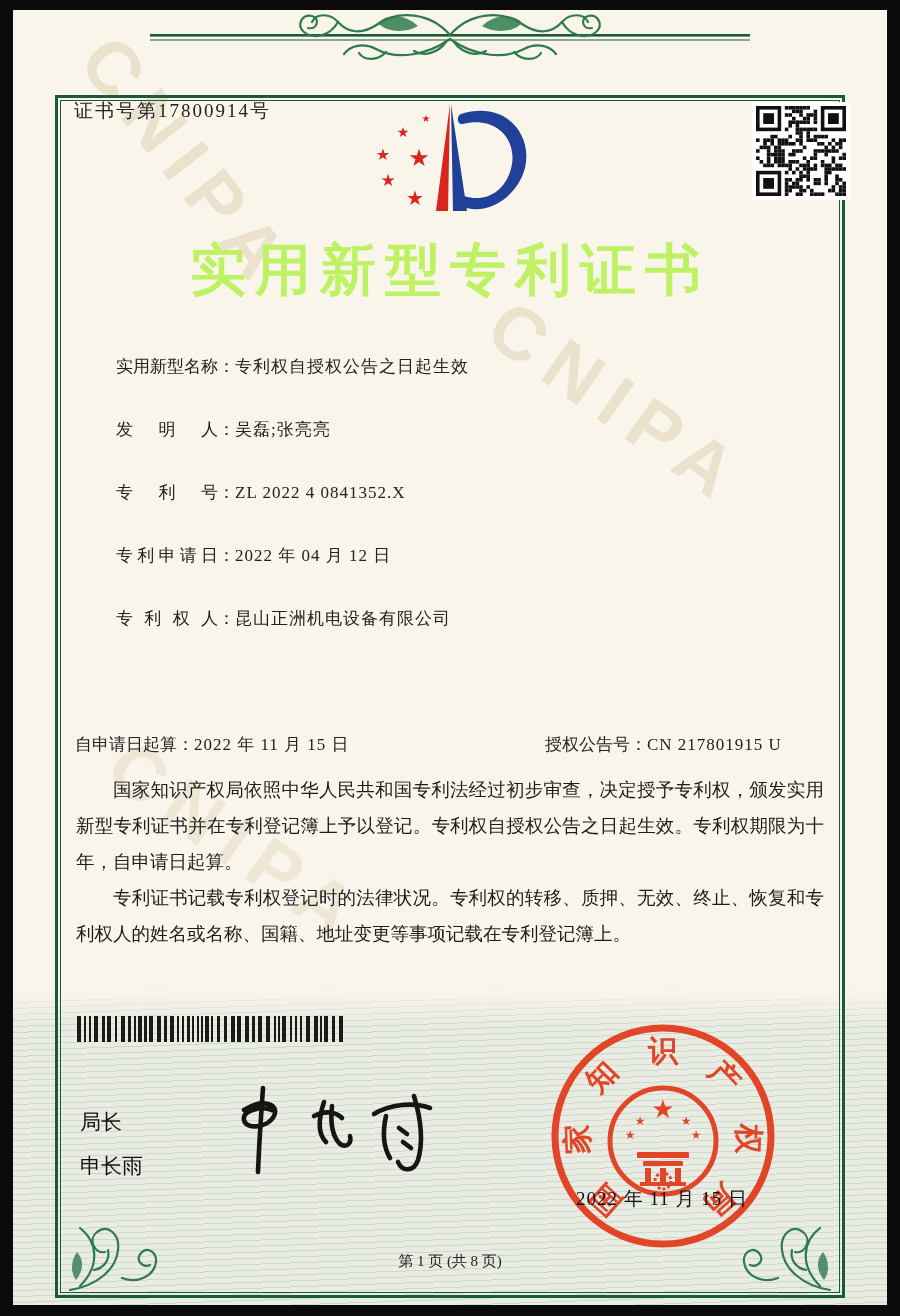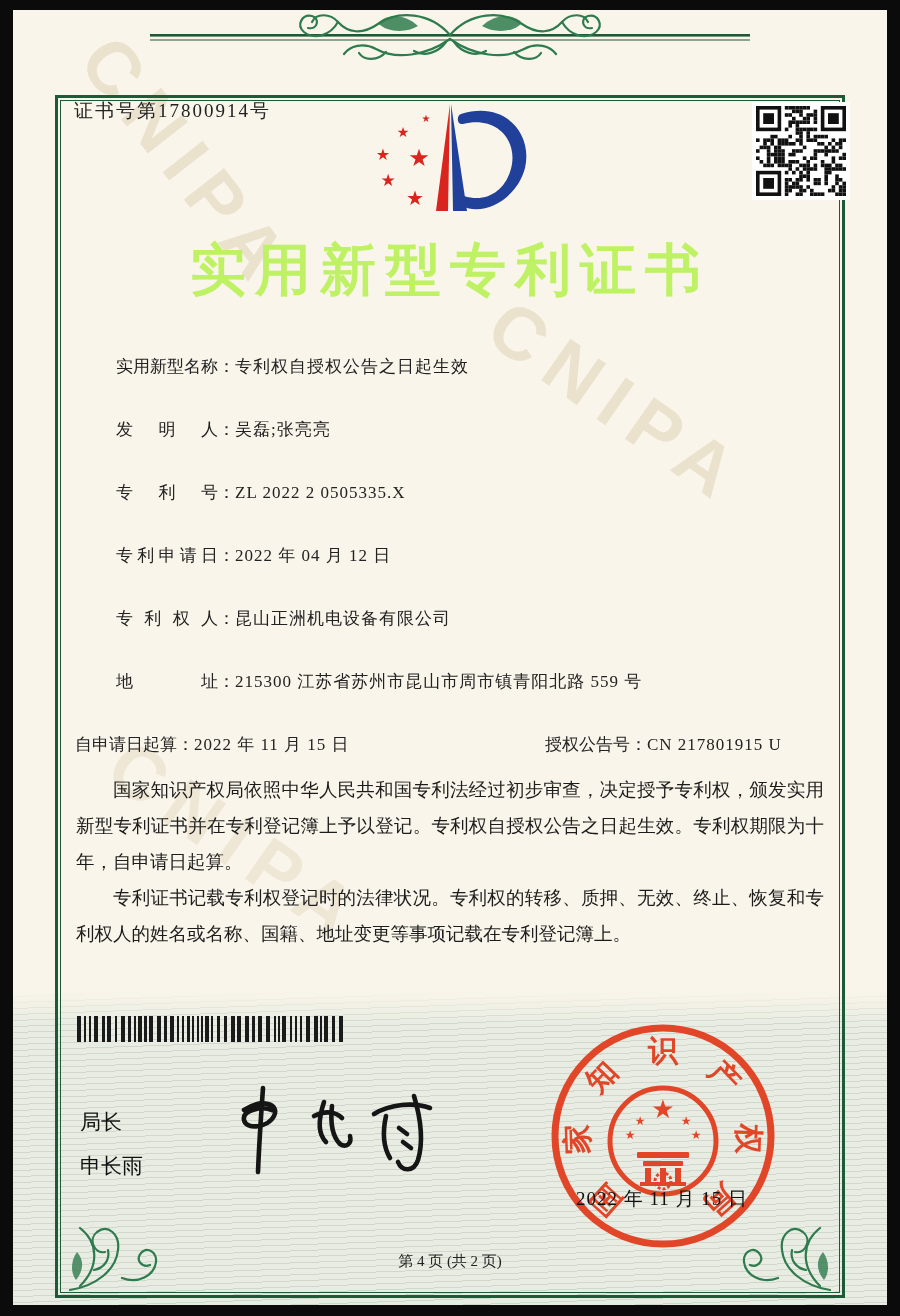--- a/index.html
+++ b/index.html
@@ -358,24 +358,23 @@
       <rect x="4" y="68.8" width="25.2" height="25.2" fill="#111"></rect>
       <rect x="7.6" y="72.39999999999999" width="18" height="18" fill="#fff"></rect>
       <rect x="11.2" y="76" width="10.8" height="10.8" fill="#111"></rect>
     </svg>
 
   <div class="title">实用新型专利证书</div>
 
   <div class="fields">
     <div class="frow"><span class="flabel">实用新型名称</span>：<span class="fvalue">专利权自授权公告之日起生效</span></div>
     <div class="frow"><span class="flabel">发明人</span>：<span class="fvalue">吴磊;张亮亮</span></div>
-    <div class="frow"><span class="flabel">专利号</span>：<span class="fvalue">ZL 2022 2 0505335.X</span></div>
+    <div class="frow"><span class="flabel">专利号</span>：<span class="fvalue">ZL 2022 4 0841352.X</span></div>
     <div class="frow"><span class="flabel">专利申请日</span>：<span class="fvalue">2022 年 04 月 12 日</span></div>
     <div class="frow"><span class="flabel">专利权人</span>：<span class="fvalue">昆山正洲机电设备有限公司</span></div>
-    <div class="frow"><span class="flabel">地址</span>：<span class="fvalue">215300 江苏省苏州市昆山市周市镇青阳北路 559 号</span></div>
   </div>
 
   <div class="grantrow">
     <span>自申请日起算</span>：<span class="fvalue">2022 年 11 月 15 日</span>
     <span class="grant-no"><span>授权公告号</span>：<span class="fvalue">CN 217801915 U</span></span>
   </div>
 
   <div class="body-text">
     <p>国家知识产权局依照中华人民共和国专利法经过初步审查，决定授予专利权，颁发实用新型专利证书并在专利登记簿上予以登记。专利权自授权公告之日起生效。专利权期限为十年，自申请日起算。</p>
     <p>专利证书记载专利权登记时的法律状况。专利权的转移、质押、无效、终止、恢复和专利权人的姓名或名称、国籍、地址变更等事项记载在专利登记簿上。</p>
@@ -469,14 +468,14 @@
       <rect class="seal-red" x="95" y="140" width="40" height="5" rx="1"></rect>
       <rect class="seal-red" x="97" y="147" width="6" height="14"></rect>
       <rect class="seal-red" x="112" y="147" width="6" height="14"></rect>
       <rect class="seal-red" x="127" y="147" width="6" height="14"></rect>
       <rect class="seal-red" x="92" y="161" width="46" height="4"></rect>
       <circle class="seal-ring" cx="115" cy="160" r="8" stroke-width="3" stroke-dasharray="3,2"></circle>
     </g>
   </svg>
   <div class="sealdate">2022 年 11 月 15 日</div>
 
-  <div class="footer">第 4 页 (共 2 页)</div>
+  <div class="footer">第 1 页 (共 8 页)</div>
 </div>
 
 </body></html>

